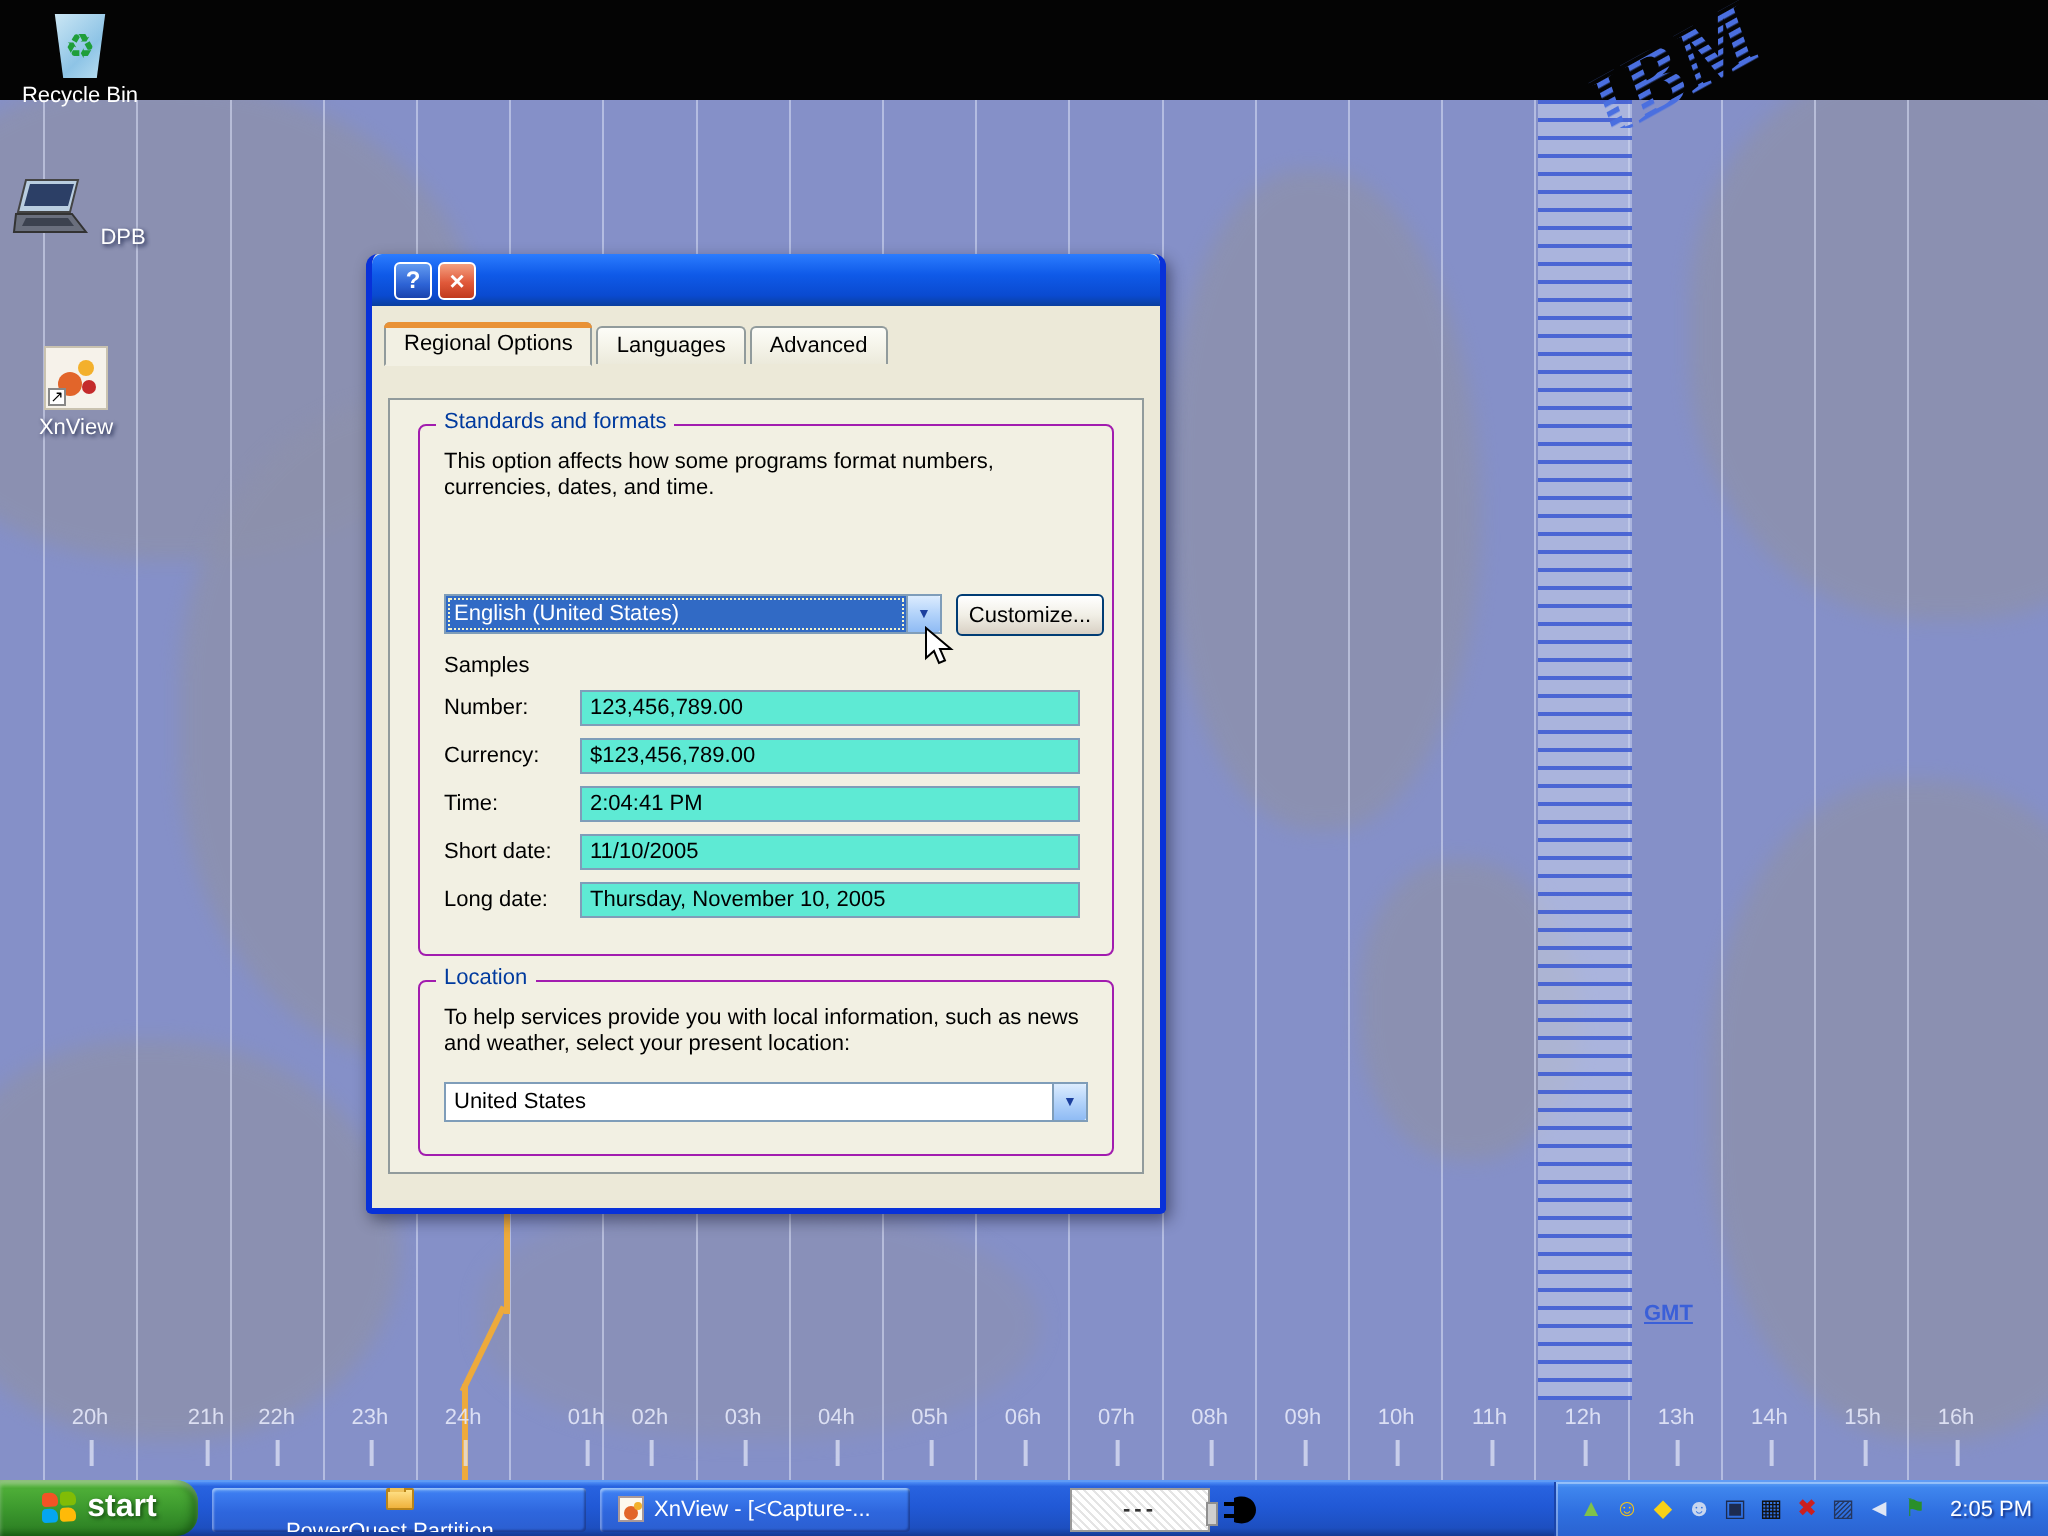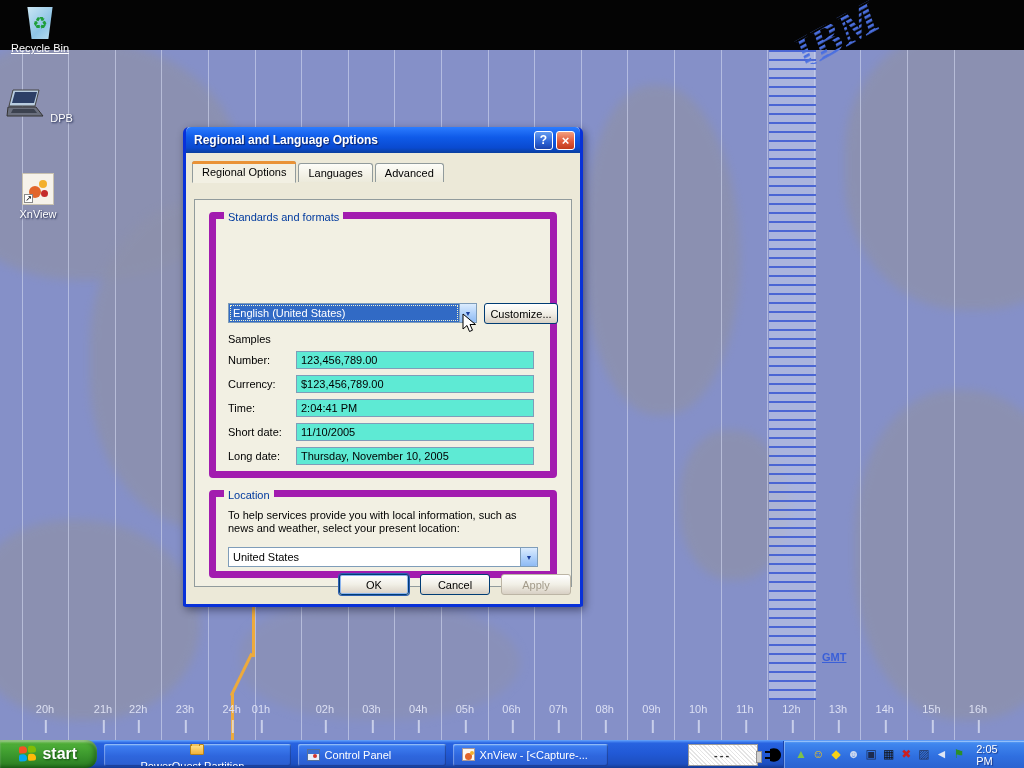--- a/index.html
+++ b/index.html
@@ -53,21 +53,21 @@
   .close-btn { background:linear-gradient(180deg,#f4a080 0%,#e0593a 55%,#c13a1c 100%); font-size:13px; }
 
   .dlg-body { position:absolute; left:0; right:0; top:26px; bottom:0; background:#ece9d8; }
   .tabs { display:flex; gap:2px; margin:10px 8px 0 6px; position:relative; z-index:2; }
   .tab { padding:3px 9px 3px; background:linear-gradient(#fdfdf8,#eceadb); border:1px solid #919b9c; border-bottom:none;
     border-radius:3px 3px 0 0; cursor:pointer; }
   .tab.active { position:relative; padding-top:4px; margin-top:-2px; background:#f2f0e3; border-bottom:1px solid #f2f0e3; margin-bottom:-1px; }
   .tab.active::before { content:""; position:absolute; left:-1px; right:-1px; top:-1px; height:3px; background:#e99236; border-radius:3px 3px 0 0; }
   .tabpage { position:absolute; left:8px; right:8px; top:46px; height:388px; border:1px solid #919b9c; background:#f2f0e3; }
 
-  .groupbox { position:absolute; left:14px; right:14px; border:7px solid #a21caf; border-radius:4px; }
+  .groupbox { position:absolute; left:14px; right:14px; border:1px solid #a21caf; border-radius:4px; }
   .gb-caption { position:absolute; top:-8px; left:8px; padding:0 4px; background:#f2f0e3; color:#003a9e; }
   .gb-standards { top:12px; height:266px; }
   .gb-location { top:290px; height:88px; }
   .gtext { position:absolute; left:12px; right:8px; color:#000; line-height:13px; }
 
   .combo { position:absolute; height:20px; border:1px solid #7f9db9; background:#fff; display:flex; cursor:pointer; }
   .combo .val { flex:1; display:flex; align-items:center; padding:0 4px; }
   .combo .val.selected { background:#316ac5; color:#fff; outline:1px dotted #f4f2c8; outline-offset:-2px; }
   .combo .arrow { width:17px; border-left:1px solid #7f9db9; display:flex; align-items:center; justify-content:center;
     background:linear-gradient(180deg,#dcecfe 0%,#b3d3fa 50%,#8fbbf4 100%); color:#1b3f9e; font-size:7px; border-radius:0 1px 1px 0; }
@@ -148,21 +148,21 @@
   <div class="orange-seg" style="left:252px;top:607px;height:50px;"></div>
   <div class="orange-seg" style="left:240px;top:651px;height:47px;transform:rotate(26deg);"></div>
   <div class="orange-seg" style="left:231px;top:692px;height:48px;"></div>
 
   <div class="tz-row">
       <span class="tz" style="left: 45px;">20h</span>
       <span class="tz" style="left: 103px;">21h</span>
       <span class="tz" style="left: 138.3px;">22h</span>
       <span class="tz" style="left: 184.95px;">23h</span>
       <span class="tz" style="left: 231.6px;">24h</span>
-      <span class="tz" style="left: 261px;">01h</span>
+      <span class="tz" style="left: 293px;">01h</span>
       <span class="tz" style="left: 324.9px;">02h</span>
       <span class="tz" style="left: 371.55px;">03h</span>
       <span class="tz" style="left: 418.2px;">04h</span>
       <span class="tz" style="left: 464.85px;">05h</span>
       <span class="tz" style="left: 511.5px;">06h</span>
       <span class="tz" style="left: 558.15px;">07h</span>
       <span class="tz" style="left: 604.8px;">08h</span>
       <span class="tz" style="left: 651.45px;">09h</span>
       <span class="tz" style="left: 698.1px;">10h</span>
       <span class="tz" style="left: 744.75px;">11h</span>
@@ -182,21 +182,21 @@
       </pattern>
     </defs>
     <g transform="rotate(-29 85 40)">
       <text x="22" y="58" font-family="Liberation Serif, serif" font-size="46" font-weight="bold" font-style="italic" fill="url(#ibmst)">IBM</text>
     </g>
   </svg>
 </div>
 
 <div class="desk-icon" style="left:4px;top:7px;z-index:3;">
   <div class="bin-shape">♻</div>
-  <span class="lbl" style="text-shadow:none;text-decoration:underline;">Recycle Bin</span>
+  <span class="lbl" style="text-shadow:none;">Recycle Bin</span>
 </div>
 <div class="desk-icon" style="left:2px;top:88px;">
   <svg width="44" height="34">
     <polygon points="10,2 36,2 32,18 6,18" fill="#b9cde0" stroke="#444" stroke-width="1"></polygon>
     <polygon points="12,4 34,4 31,15 9,15" fill="#2c3f66"></polygon>
     <polygon points="5,19 33,19 40,28 4,28" fill="#6a6f7d" stroke="#333" stroke-width="1"></polygon>
     <polygon points="10,21 31,21 34,25 8,25" fill="#3c424f"></polygon>
   </svg>
   <span class="lbl">DPB</span>
 </div>
@@ -205,34 +205,34 @@
     <i class="dot1"></i>
       <i class="dot2"></i>
       <i class="dot3"></i>
     <span class="shortcut-arrow">↗</span>
   </div>
   <span class="lbl">XnView</span>
 </div>
 
 <div class="dialog">
   <div class="titlebar">
-    <span class="title">Regional and Language Options</span>
     <span class="tb-btn help-btn">?</span>
     <span class="tb-btn close-btn">×</span>
   </div>
   <div class="dlg-body">
     <div class="tabs">
       <div class="tab active">Regional Options</div>
       <div class="tab">Languages</div>
       <div class="tab">Advanced</div>
     </div>
     <div class="tabpage">
 
       <div class="groupbox gb-standards">
         <span class="gb-caption">Standards and formats</span>
+        <div class="gtext" style="top:12px;">This option affects how some programs format numbers, currencies, dates, and time.</div>
         <div class="combo" style="left:12px;top:84px;width:249px;">
           <span class="val selected">English (United States)</span>
           <span class="arrow">▼</span>
         </div>
         <button class="xp-btn customize-btn">Customize...</button>
         <div class="gtext" style="top:114px;">Samples</div>
         <div class="sample-row" style="top:132px;">
           <span class="slabel">Number:</span>
           <span class="sample-field">123,456,789.00</span>
         </div>
@@ -256,25 +256,20 @@
 
       <div class="groupbox gb-location">
         <span class="gb-caption">Location</span>
         <div class="gtext" style="top:12px;">To help services provide you with local information, such as news and weather, select your present location:</div>
         <div class="combo" style="left:12px;top:50px;right:12px;">
           <span class="val">United States</span>
           <span class="arrow">▼</span>
         </div>
       </div>
 
-    </div>
-    <div class="btn-row">
-      <button class="xp-btn ok-btn">OK</button>
-      <button class="xp-btn">Cancel</button>
-      <button class="xp-btn apply-btn">Apply</button>
     </div>
   </div>
 </div>
 
 <svg class="cursor" width="18" height="22">
   <path d="M1,1 L1,16 L5,12.5 L7.5,18.5 L10.5,17.2 L8,11.5 L13.5,11.5 Z" fill="#fff" stroke="#000" stroke-width="1"></path>
 </svg>
 
 <div class="taskbar">
   <div class="start-btn">
@@ -283,24 +278,20 @@
         <i class="f2"></i>
         <i class="f3"></i>
         <i class="f4"></i>
       </span>
     <span>start</span>
   </div>
   <div class="tasks">
     <div class="task-btn t-pq">
       <span class="folder-icon"></span>
       <span>PowerQuest Partition...</span>
-    </div>
-    <div class="task-btn t-cp">
-      <span class="cpanel-icon"></span>
-      <span>Control Panel</span>
     </div>
     <div class="task-btn t-xn">
       <span class="xn-icon"></span>
       <span>XnView - [&lt;Capture-...</span>
     </div>
   </div>
   <div class="power-area">
     <div class="battery">---</div>
     <svg width="22" height="18">
       <path d="M3 6 h5 M3 12 h5" stroke="#000" stroke-width="2"></path>

